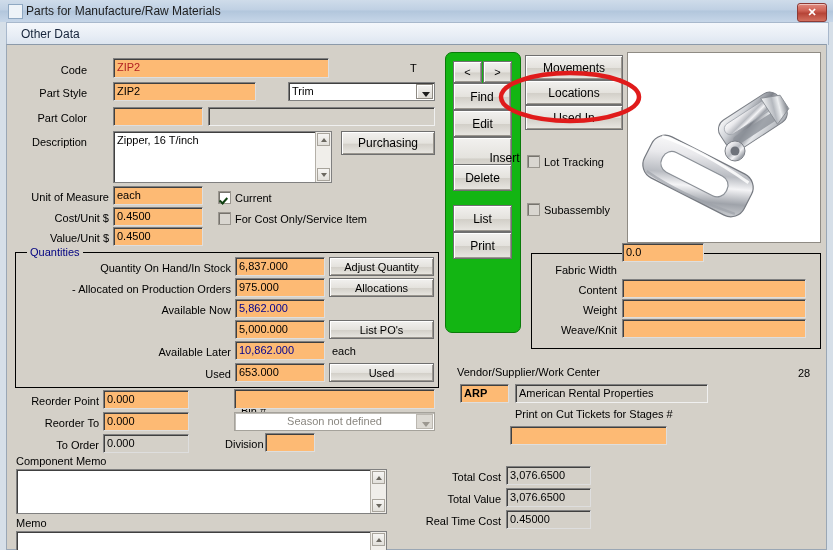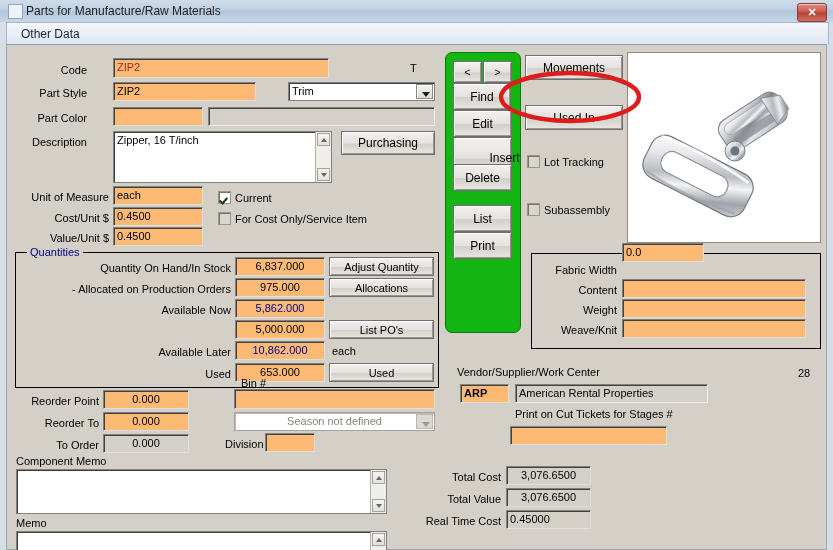--- a/index.html
+++ b/index.html
@@ -57,21 +57,21 @@
   .lbl{position:absolute;font-size:11px;color:#000;white-space:nowrap;line-height:13px;}
   .lbl.r{text-align:right;}
   .fld{
     position:absolute;background:#fdba74;
     border:1px solid #808080;border-right-color:#dedede;border-bottom-color:#dedede;
     box-shadow:inset 1px 1px 0 #404040;
     box-sizing:border-box;font-size:11px;color:#000;
     padding:1px 3px;line-height:15px;white-space:nowrap;overflow:hidden;
   }
   .fld.ro{background:#d4d0c8;}
-  .fld.num{text-align:center;}
+  .fld.num{text-align:left;}
   .fld.blue{color:#00008f;}
   .fld.red{color:#b22222;}
   .fld.sunken-gray{
     background:#d4d0c8;border:1px solid #808080;border-right-color:#f0f0f0;border-bottom-color:#f0f0f0;
   }
 
   .btn{
     position:absolute;box-sizing:border-box;
     background:linear-gradient(to bottom,#f2f1ef 0%,#e4e2dd 52%,#d2cfc8 53%,#e9e7e2 100%);
     border:1px solid #6f6f6f;
@@ -251,21 +251,21 @@
     <div class="lbl r" style="left:44px;top:301px;width:180px;">Available Later</div>
     <div class="fld num blue" style="left:228px;top:296px;width:90px;height:19px;">10,862.000</div>
     <div class="plain" style="left:325px;top:300px;">each</div>
 
     <div class="lbl r" style="left:44px;top:323px;width:180px;">Used</div>
     <div class="fld num" style="left:228px;top:318px;width:90px;height:19px;">653.000</div>
     <div class="btn sm" style="left:322px;top:318px;width:105px;height:19px;">Used</div>
 
     <div class="lbl r" style="left:10px;top:350px;width:82px;">Reorder Point</div>
     <div class="fld num" style="left:96px;top:345px;width:86px;height:19px;">0.000</div>
-    <div class="plain" style="left:194px;top:332px;padding-left:40px;">Bin #</div>
+    <div class="plain" style="left:194px;top:360px;padding-left:40px;">Bin #</div>
     <div class="fld" style="left:227px;top:344px;width:201px;height:20px;"></div>
 
     <div class="lbl r" style="left:10px;top:372px;width:82px;">Reorder To</div>
     <div class="fld num" style="left:96px;top:367px;width:86px;height:19px;">0.000</div>
     <div class="combo disabled" style="left:227px;top:367px;width:201px;height:19px;">
       <span>Season not defined</span>
       <span class="drop">
             <i></i>
           </span>
     </div>
@@ -304,20 +304,21 @@
       <div class="btn sm" style="left:37px;top:8px;width:29px;height:22px;">&gt;</div>
       <div class="btn" style="left:7px;top:30px;width:58px;height:27px;">Find</div>
       <div class="btn" style="left:7px;top:57px;width:59px;height:27px;">Edit</div>
       <div class="btn" style="left:7px;top:84px;width:59px;height:41px;padding-left:44px;">Insert</div>
       <div class="btn" style="left:7px;top:111px;width:59px;height:27px;">Delete</div>
       <div class="btn" style="left:7px;top:152px;width:59px;height:27px;">List</div>
       <div class="btn" style="left:7px;top:179px;width:59px;height:27px;">Print</div>
     </div>
 
     <div class="btn" style="left:518px;top:10px;width:98px;height:25px;">Movements</div>
+    <div class="btn" style="left:518px;top:35px;width:98px;height:25px;">Locations</div>
     <div class="btn" style="left:518px;top:60px;width:98px;height:25px;">Used In</div>
 
     <div class="chk" style="left:520px;top:110px;">
       <span class="box"></span><span>Lot Tracking</span>
     </div>
     <div class="chk" style="left:520px;top:158px;">
       <span class="box"></span><span>Subassembly</span>
     </div>
 
     <div class="imgbox" style="left:620px;top:7px;width:194px;height:191px;">

